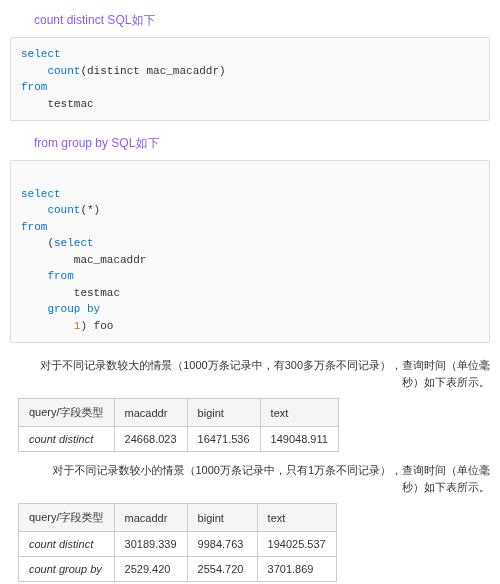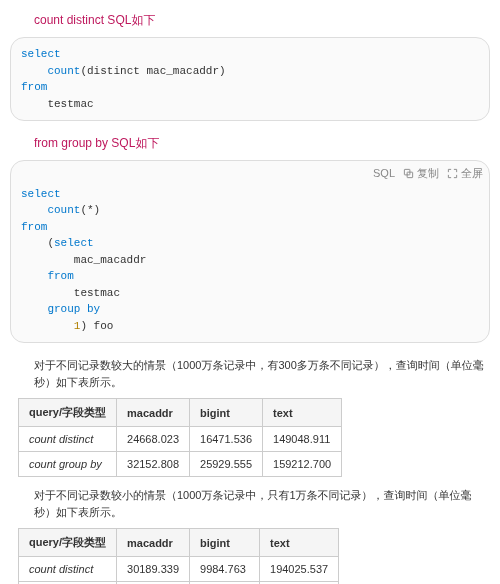--- a/index.html
+++ b/index.html
@@ -7,28 +7,28 @@
     margin: 0;
     font-family: -apple-system, BlinkMacSystemFont, "Segoe UI", "Microsoft YaHei", sans-serif;
     font-size: 12px;
     color: #333;
     background: #fff;
     padding: 8px 10px;
     width: 500px;
   }
   .section-title {
     font-size: 12px;
-    color: #be185d;
+    color: #8b5cf6;
     margin: 4px 0 8px 24px;
   }
   .code-block {
     position: relative;
     border: 1px solid #ddd;
     background: #fafafa;
-    border-radius: 14px;
+    border-radius: 2px;
     padding: 8px 10px;
     margin: 6px 0 14px 0;
     font-family: "Courier New", Consolas, monospace;
     font-size: 11px;
     line-height: 1.5;
     white-space: pre;
     color: #333;
     overflow: hidden;
   }
   .code-toolbar {
@@ -45,64 +45,50 @@
   }
   .tool-item { display: inline-flex; align-items: center; gap: 3px; cursor: pointer; }
   .kw { color: #0077cc; }
   .num { color: #b08000; }
   .para {
     font-size: 11px;
     color: #333;
     margin: 8px 0 8px 24px;
     line-height: 1.5;
     text-indent: 0;
+    text-align: right;
   }
   table {
     border-collapse: collapse;
     margin: 6px 0 10px 8px;
     font-size: 11px;
   }
   th, td {
     border: 1px solid #ccc;
     padding: 6px 10px;
     text-align: left;
     min-width: 70px;
   }
-  th { background: #f5f5f5; font-weight: 700; }
+  th { background: #f5f5f5; font-weight: 400; }
   td.label { font-weight: 400; font-style: italic; }
 </style>
 </head>
 <body>
 
 <div class="section-title">count distinct SQL如下</div>
 
 <div class="code-block"><span class="kw">select</span>
     <span class="kw">count</span><span>(distinct mac_macaddr)</span>
 <span class="kw">from</span>
 <span>    testmac</span></div>
 
 <div class="section-title">from group by SQL如下</div>
 
 <div class="code-block">
-<div class="code-toolbar">
-  <span>SQL</span>
-  <span class="tool-item">
-    <svg width="11" height="11" viewBox="0 0 24 24" fill="none" stroke="#888" stroke-width="2">
-          <rect x="9" y="9" width="12" height="12" rx="1"></rect>
-          <rect x="3" y="3" width="12" height="12" rx="1"></rect>
-        </svg>
-    <span>复制</span>
-  </span>
-  <span class="tool-item">
-    <svg width="11" height="11" viewBox="0 0 24 24" fill="none" stroke="#888" stroke-width="2">
-          <path d="M3 9V3h6M21 9V3h-6M3 15v6h6M21 15v6h-6"></path>
-        </svg>
-    <span>全屏</span>
-  </span>
-</div><span class="kw">select</span>
+<span class="kw">select</span>
     <span class="kw">count</span><span>(*)</span>
 <span class="kw">from</span>
 <span>    (</span><span class="kw">select</span>
 <span>        mac_macaddr</span>
 <span>    </span><span class="kw">from</span>
 <span>        testmac</span>
 <span>    </span><span class="kw">group by</span>
 <span>        </span><span class="num">1</span><span>) foo</span></div>
 
 <div class="para">对于不同记录数较大的情景（1000万条记录中，有300多万条不同记录），查询时间（单位毫秒）如下表所示。</div>
@@ -115,26 +101,20 @@
     <th>bigint</th>
     <th>text</th>
   </tr>
     </thead>
   <tbody>
     <tr>
       <td class="label">count distinct</td>
       <td>24668.023</td>
       <td>16471.536</td>
       <td>149048.911</td>
-    </tr>
-    <tr>
-      <td class="label">count group by</td>
-      <td>32152.808</td>
-      <td>25929.555</td>
-      <td>159212.700</td>
     </tr>
   </tbody>
 </table>
 
 <div class="para">对于不同记录数较小的情景（1000万条记录中，只有1万条不同记录），查询时间（单位毫秒）如下表所示。</div>
 
 <table>
   <thead>
       <tr>
     <th>query/字段类型</th>

